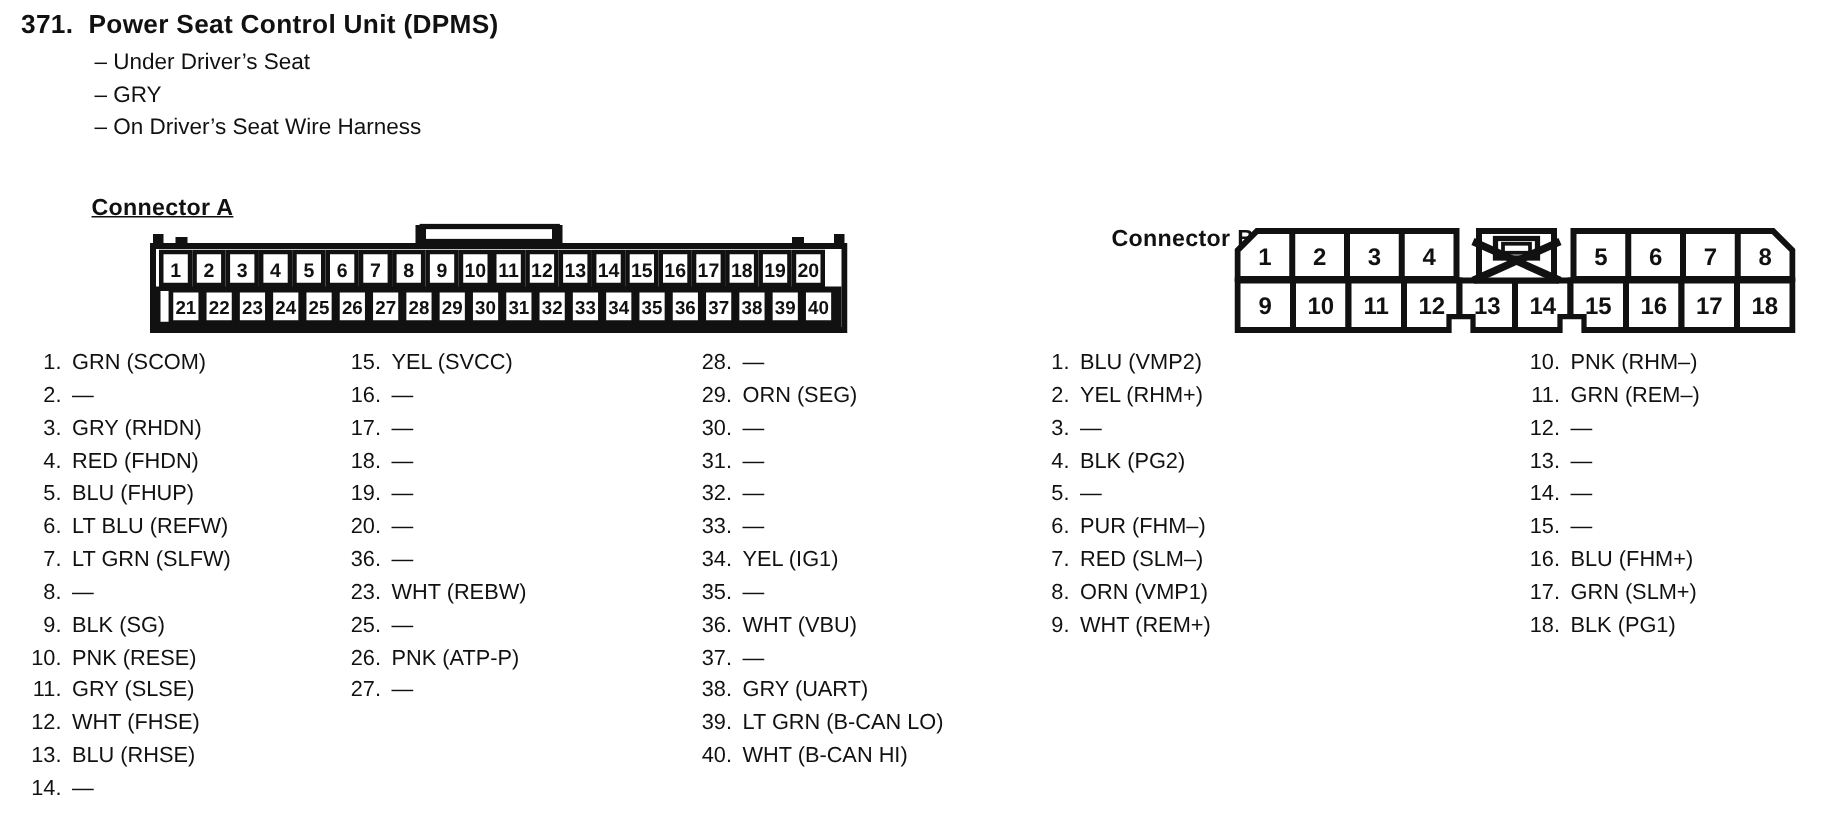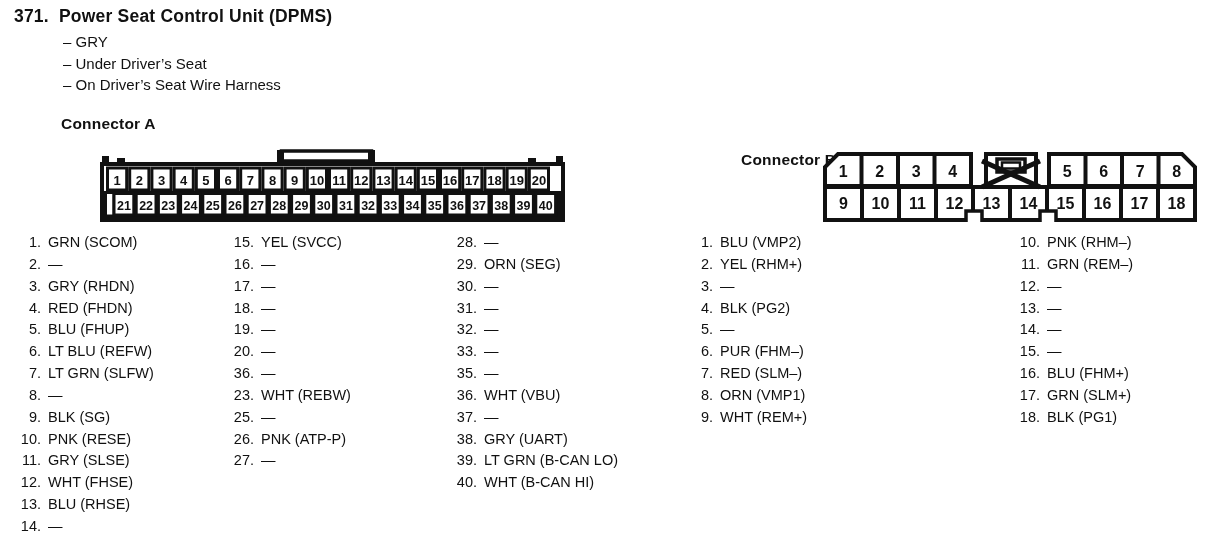--- a/index.html
+++ b/index.html
@@ -6,50 +6,50 @@
   body{
     width:1214px;height:542px;position:relative;overflow:hidden;
     background:#ffffff;color:#111;
     font-family:"Liberation Sans", sans-serif;
   }
   .abs{position:absolute;}
   .header{left:14px;top:6px;display:flex;font-weight:bold;font-size:17.5px;letter-spacing:.2px;justify-content:space-between;}
   .item-no{width:45px;flex:none;}
   .details{left:63px;top:31px;font-size:15px;line-height:21.5px;}
   .conn-heading{font-weight:bold;font-size:15.5px;letter-spacing:.2px;}
-  #heading-a{left:61px;top:115px;}
+  #heading-a{left:61px;top:130px;text-decoration:underline;}
   #heading-b{left:741px;top:115px;margin-top:36px;}
 
   svg{display:block;}
   svg text{font-family:"Liberation Sans", sans-serif;font-weight:bold;fill:#111;}
 
   #conn-a-svg{left:100px;top:147px;}
   #conn-b-svg{left:823px;top:150px;}
 
   .pin-col{top:234px;}
   .pin-row{height:21.85px;display:flex;align-items:flex-start;font-size:14.5px;white-space:nowrap;}
   .pin-num{display:inline-block;width:28px;text-align:right;flex:none;}
   .pin-label{margin-left:7px;}
   #a-col-0{left:13px;}
   #a-col-1{left:226px;}
-  #a-col-2{left:449px;}
+  #a-col-2{left:460px;}
   #b-col-0{left:685px;}
   #b-col-1{left:1012px;}
 </style>
 </head>
 <body>
 
 <div class="abs header">
   <span class="item-no">371.</span>
   <span>Power Seat Control Unit (DPMS)</span>
 </div>
 
 <div class="abs details">
+  <div>– Under Driver’s Seat</div>
   <div>– GRY</div>
-  <div>– Under Driver’s Seat</div>
   <div>– On Driver’s Seat Wire Harness</div>
 </div>
 
 <div id="heading-a" class="abs conn-heading">Connector A</div>
 <div id="heading-b" class="abs conn-heading">Connector B</div>
 
 <svg id="conn-a-svg" class="abs" width="465" height="76" viewBox="0 0 465 76">
   <g>
     <rect x="181.5" y="4" width="90" height="10" fill="#fff" stroke="#111" stroke-width="3.5"></rect>
     <rect x="177" y="3" width="7" height="15" fill="#111"></rect>
@@ -333,20 +333,24 @@
     </div>
     <div class="pin-row">
       <span class="pin-num">32.</span>
       <span class="pin-label">—</span>
     </div>
     <div class="pin-row">
       <span class="pin-num">33.</span>
       <span class="pin-label">—</span>
     </div>
     <div class="pin-row">
+      <span class="pin-num">34.</span>
+      <span class="pin-label">YEL (IG1)</span>
+    </div>
+    <div class="pin-row">
       <span class="pin-num">35.</span>
       <span class="pin-label">—</span>
     </div>
     <div class="pin-row">
       <span class="pin-num">36.</span>
       <span class="pin-label">WHT (VBU)</span>
     </div>
     <div class="pin-row">
       <span class="pin-num">37.</span>
       <span class="pin-label">—</span>

